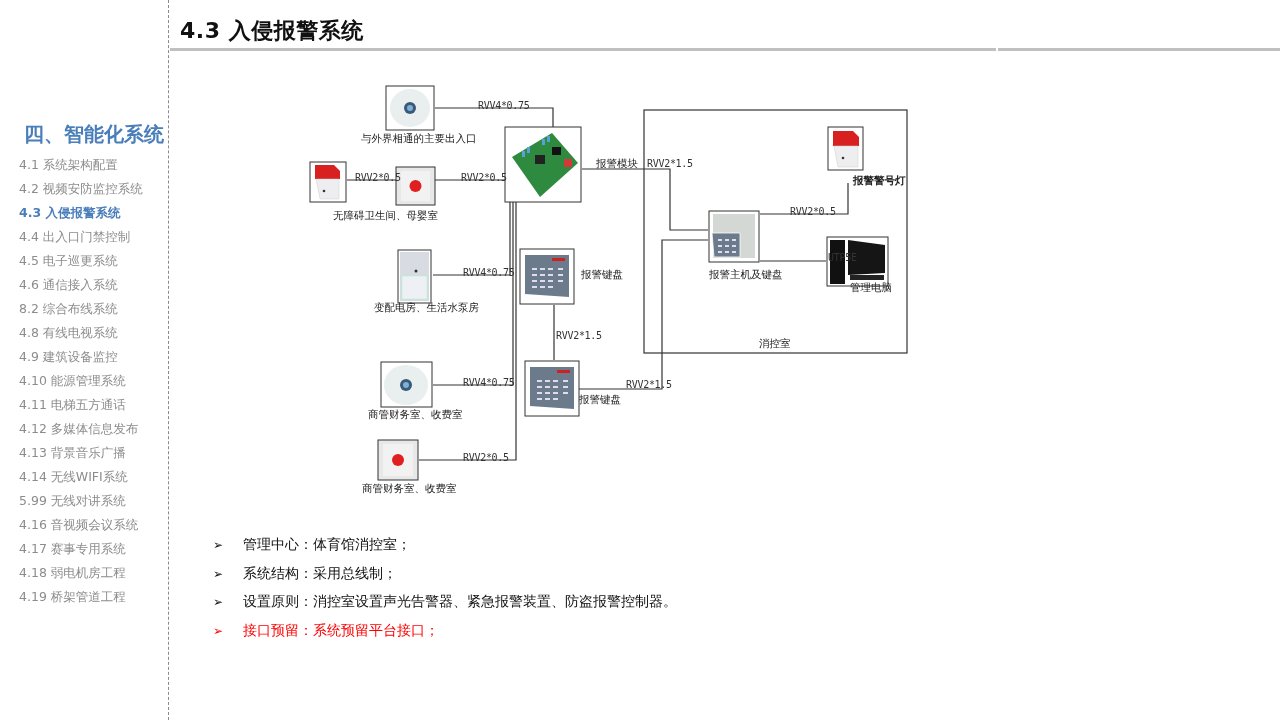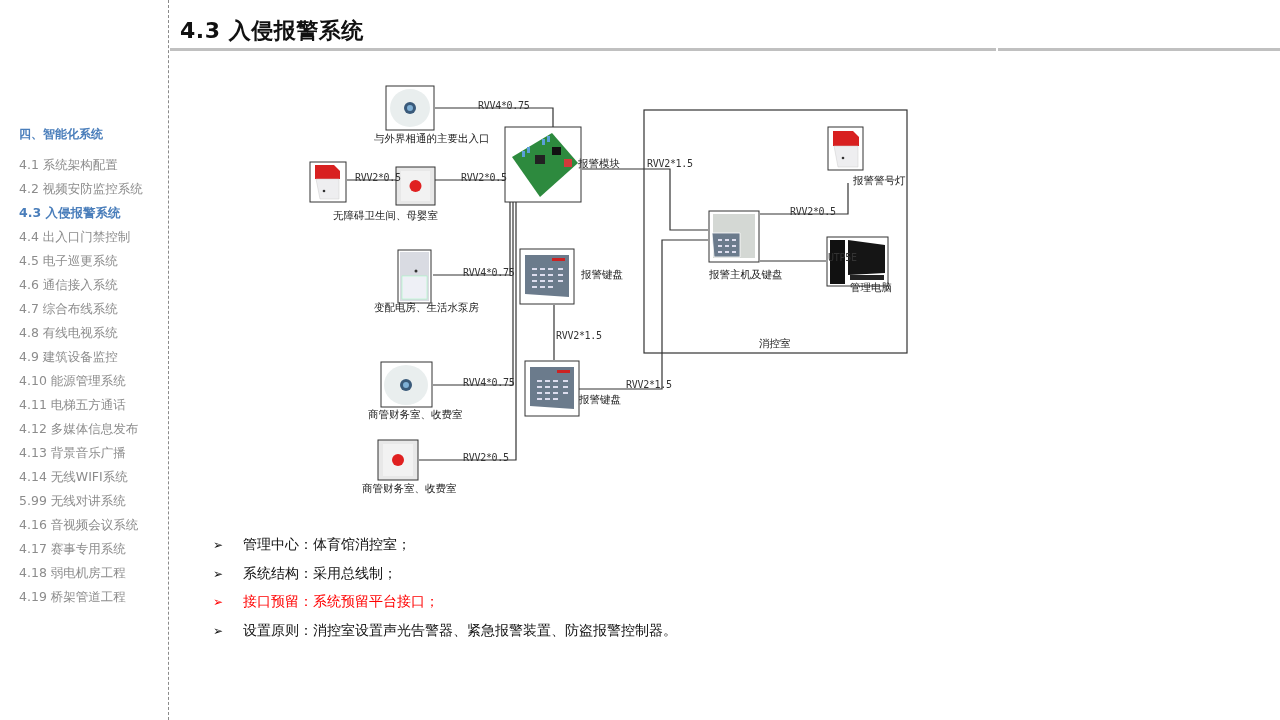--- a/index.html
+++ b/index.html
@@ -4,21 +4,21 @@
 <style>
   html, body { margin:0; padding:0; }
   body { width:1280px; height:720px; position:relative; background:#ffffff; overflow:hidden;
          font-family:"DejaVu Sans", "Liberation Sans", sans-serif; }
   .vdivider { position:absolute; left:168px; top:0; width:0; height:720px; border-left:1px dashed #8a8a8a; }
   .title { position:absolute; left:180px; top:16px; font-size:22px; font-weight:bold; color:#111; letter-spacing:0.5px; }
   .title-rule { position:absolute; left:170px; top:48px; width:1110px; height:3px; background:#c0c0c0; }
   .title-rule-gap { position:absolute; left:996px; top:47px; width:2px; height:5px; background:#fff; }
 
   .sidebar { position:absolute; left:19px; top:117px; width:145px; }
-  .side-heading { font-size:12px; font-weight:bold; color:#4a7ebb; line-height:34px; }
+  .side-heading { font-size:20px; font-weight:bold; color:#4a7ebb; line-height:34px;text-align:right; }
   .side-list { margin-top:2px; }
   .side-item { font-size:12.5px; color:#8c8c8c; height:24px; line-height:24px; white-space:nowrap; }
   .side-item.active { color:#4a7ebb; font-weight:bold; }
 
   .diagram { position:absolute; left:290px; top:75px; width:640px; height:430px; }
   .diagram svg { position:absolute; left:0; top:0; }
   .dlabel { position:absolute; font-size:10.5px; color:#222; white-space:nowrap; }
   .wlabel { position:absolute; font-size:10px; color:#333; white-space:nowrap; font-family:"DejaVu Sans Mono", monospace; letter-spacing:-0.3px; }
 
   .bullets { position:absolute; left:213px; top:534px; }
@@ -37,21 +37,21 @@
 
 <div class="sidebar">
   <div class="side-heading">四、智能化系统</div>
   <div class="side-list" id="side-list">
       <div class="side-item">4.1 系统架构配置</div>
       <div class="side-item">4.2  视频安防监控系统</div>
       <div class="side-item active">4.3  入侵报警系统</div>
       <div class="side-item">4.4  出入口门禁控制</div>
       <div class="side-item">4.5  电子巡更系统</div>
       <div class="side-item">4.6  通信接入系统</div>
-      <div class="side-item">4.7  综合布线系统</div>
+      <div class="side-item">8.2  综合布线系统</div>
       <div class="side-item">4.8  有线电视系统</div>
       <div class="side-item">4.9 建筑设备监控</div>
       <div class="side-item">4.10 能源管理系统</div>
       <div class="side-item">4.11 电梯五方通话</div>
       <div class="side-item">4.12 多媒体信息发布</div>
       <div class="side-item">4.13 背景音乐广播</div>
       <div class="side-item">4.14 无线WIFI系统</div>
       <div class="side-item">5.99 无线对讲系统</div>
       <div class="side-item">4.16 音视频会议系统</div>
       <div class="side-item">4.17 赛事专用系统</div>
@@ -210,44 +210,44 @@
     </g>
 
     <g>
       <rect x="537" y="162" width="61" height="49" fill="#fff" stroke="#333"></rect>
       <rect x="540" y="165" width="15" height="44" fill="#111"></rect>
       <path d="M558 165 L595 170 V198 L558 200 Z" fill="#151515"></path>
       <rect x="560" y="200" width="34" height="5" fill="#222"></rect>
     </g>
   </svg>
 
-  <div class="dlabel" style="left:84px;top:57px;">与外界相通的主要出入口</div>
-  <div class="dlabel" style="left:288px;top:82px;">报警模块</div>
+  <div class="dlabel" style="left:71px;top:57px;">与外界相通的主要出入口</div>
+  <div class="dlabel" style="left:306px;top:82px;">报警模块</div>
   <div class="dlabel" style="left:43px;top:134px;">无障碍卫生间、母婴室</div>
   <div class="dlabel" style="left:84px;top:226px;">变配电房、生活水泵房</div>
   <div class="dlabel" style="left:291px;top:193px;">报警键盘</div>
   <div class="dlabel" style="left:78px;top:333px;">商管财务室、收费室</div>
   <div class="dlabel" style="left:289px;top:318px;">报警键盘</div>
   <div class="dlabel" style="left:72px;top:407px;">商管财务室、收费室</div>
   <div class="dlabel" style="left:419px;top:193px;">报警主机及键盘</div>
-  <div class="dlabel" style="left:563px;top:99px;">报警警号灯</div>
+  <div class="dlabel" style="left:563px;top:99px;font-weight:bold;">报警警号灯</div>
   <div class="dlabel" style="left:560px;top:206px;">管理电脑</div>
   <div class="dlabel" style="left:469px;top:262px;">消控室</div>
 
   <div class="wlabel" style="left:188px;top:25px;">RVV4*0.75</div>
   <div class="wlabel" style="left:65px;top:97px;">RVV2*0.5</div>
   <div class="wlabel" style="left:171px;top:97px;">RVV2*0.5</div>
   <div class="wlabel" style="left:357px;top:83px;">RVV2*1.5</div>
   <div class="wlabel" style="left:173px;top:192px;">RVV4*0.75</div>
   <div class="wlabel" style="left:266px;top:255px;">RVV2*1.5</div>
   <div class="wlabel" style="left:173px;top:302px;">RVV4*0.75</div>
   <div class="wlabel" style="left:336px;top:304px;">RVV2*1.5</div>
   <div class="wlabel" style="left:173px;top:377px;">RVV2*0.5</div>
   <div class="wlabel" style="left:500px;top:131px;">RVV2*0.5</div>
   <div class="wlabel" style="left:497px;top:177px;margin-left:41px;">UTP5E</div>
 </div>
 
 <div class="bullets" id="bullets">
     <div class="bullet"><span class="arrow">➢</span><span>管理中心：体育馆消控室；</span></div>
     <div class="bullet"><span class="arrow">➢</span><span>系统结构：采用总线制；</span></div>
+    <div class="bullet"><span class="arrow">➢</span><span>设置原则：消控室设置声光告警器、紧急报警装置、防盗报警控制器。</span></div>
     <div class="bullet red"><span class="arrow">➢</span><span>接口预留：系统预留平台接口；</span></div>
-    <div class="bullet"><span class="arrow">➢</span><span>设置原则：消控室设置声光告警器、紧急报警装置、防盗报警控制器。</span></div>
   </div>
 
 </body></html>

